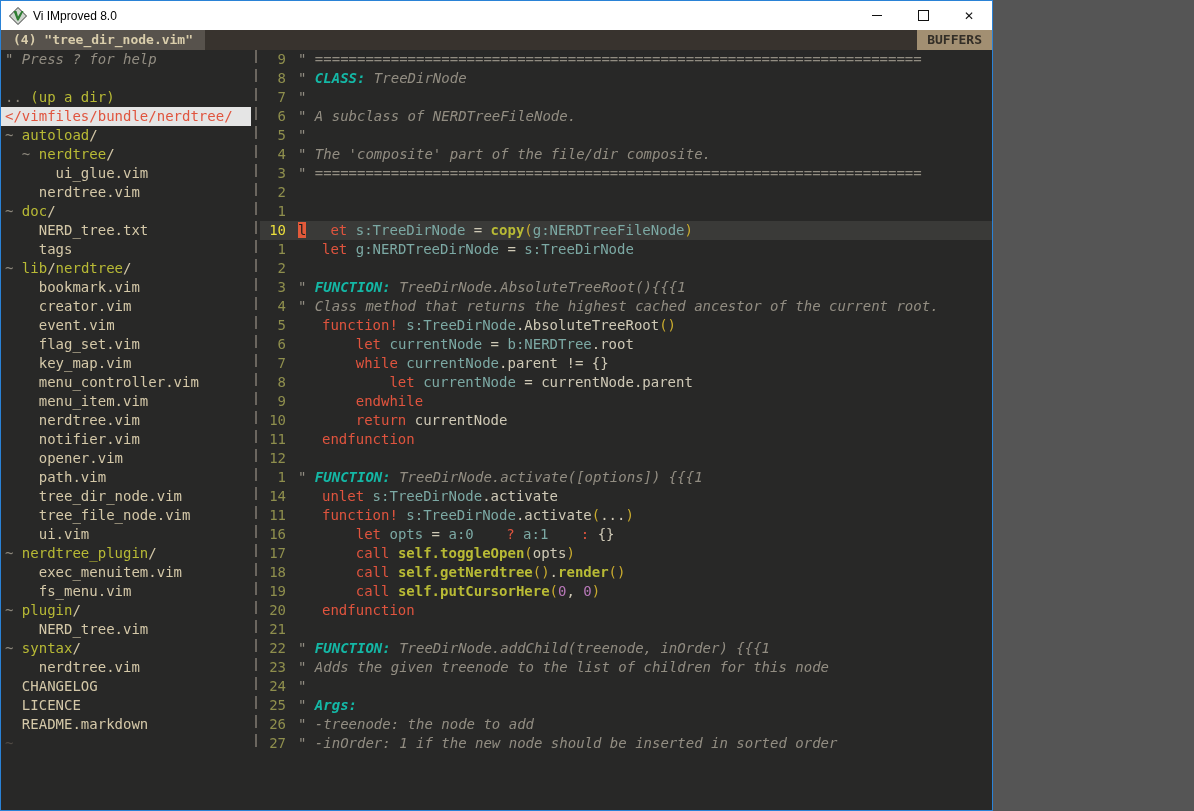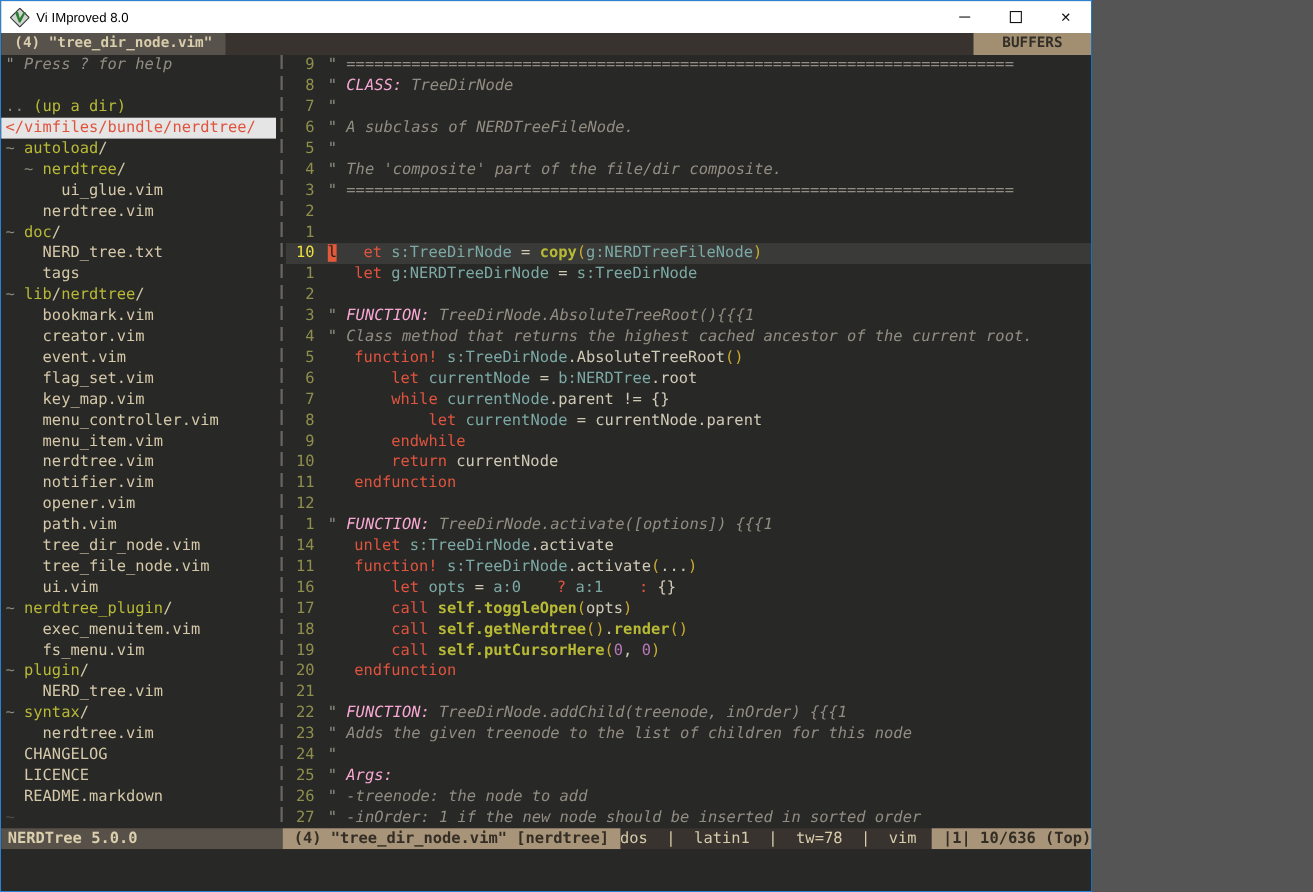--- a/index.html
+++ b/index.html
@@ -15,37 +15,37 @@
   .titlebar .spacer{flex:1;}
   .winbtn{width:46px;height:29px;display:flex;align-items:center;justify-content:center;
     font-family:"DejaVu Sans",sans-serif;font-size:12px;color:#111;cursor:default;}
   .winbtn .bar{width:10px;height:1px;background:#111;}
   .winbtn .box{width:9px;height:9px;border:1px solid #111;}
   
   .tabline{height:20px;background:#38332e;display:flex;align-items:stretch;flex:none;
     font-size:13px;line-height:20px;}
   .tab{background:#57524c;color:#d9cdab;font-weight:bold;padding:0 12px;white-space:pre;}
   .tabline .spacer{flex:1;}
-  .buffers{background:#a28f72;color:#332e27;font-weight:bold;padding:0 26px;}
+  .buffers{background:#a28f72;color:#332e27;font-weight:bold;padding:0 10px;}
   
   .main{flex:none;height:703px;display:flex;background:#282827;font-size:14px;}
   .sidebar{width:250px;flex:none;overflow:hidden;padding-left:4px;box-sizing:border-box;}
   .sline{height:19px;line-height:19px;white-space:pre;}
   .sline.hl{background:#e5e5e5;margin-left:-4px;padding-left:4px;}
   .vsep{width:9px;flex:none;display:flex;justify-content:center;}
   .vsep .dash{width:2px;background:repeating-linear-gradient(to bottom,#6b665f 0 13px,transparent 13px 19px);}
   .editor{flex:1;overflow:hidden;}
   .line{height:19px;line-height:19px;display:flex;white-space:pre;}
   .line.cur{background:#3a3a38;}
   .num{width:26px;flex:none;text-align:right;color:#8f8f4d;margin-right:12px;}
   .line.cur .num{color:#ecdf3c;}
   .code{flex:1;white-space:pre;}
   
   .tk-c{color:#928d82;font-style:italic;}
-  .tk-cb{color:#f9a8d4;font-style:italic;font-weight:normal;}
+  .tk-cb{color:#14b8a6;font-style:italic;font-weight:bold;}
   .tk-s{color:#e0543e;padding-left:24px;}
   .tk-i{color:#7ca9a4;}
   .tk-f{color:#b8ba35;font-weight:bold;}
   .tk-d{color:#c9ab2e;}
   .tk-n{color:#cfc9b6;}
   .tk-0{color:#b878b8;}
   .tk-cur{background:#e25a3a;color:#1e1e1e;}
   .tk-dir{color:#b8ba35;font-weight:normal;}
   .tk-file{color:#d4c8a8;}
   .tk-root{color:#e0543e;}
@@ -169,23 +169,16 @@
         <div class="line"><span class="num">21</span><span class="code"></span></div>
         <div class="line"><span class="num">22</span><span class="code"><span class="tk-c">" </span><span class="tk-cb">FUNCTION:</span><span class="tk-c"> TreeDirNode.addChild(treenode, inOrder) {{{1</span></span></div>
         <div class="line"><span class="num">23</span><span class="code"><span class="tk-c">" Adds the given treenode to the list of children for this node</span></span></div>
         <div class="line"><span class="num">24</span><span class="code"><span class="tk-c">"</span></span></div>
         <div class="line"><span class="num">25</span><span class="code"><span class="tk-c">" </span><span class="tk-cb">Args:</span></span></div>
         <div class="line"><span class="num">26</span><span class="code"><span class="tk-c">" -treenode: the node to add</span></span></div>
         <div class="line"><span class="num">27</span><span class="code"><span class="tk-c">" -inOrder: 1 if the new node should be inserted in sorted order</span></span></div>
       </div>
   </div>
 
-  <div class="statusline">
-    <span class="st-left">NERDTree 5.0.0</span>
-    <span class="st-file">(4) "tree_dir_node.vim" [nerdtree]</span>
-    <span class="st-fill"></span>
-    <span class="st-right" id="st-right">dos  |  latin1  |  tw=78  |  vim</span>
-    <span class="st-pos" id="st-pos">|1| 10/636 (Top)</span>
-  </div>
 
   <div class="cmdline"></div>
 
 </div>
 
 </body></html>

